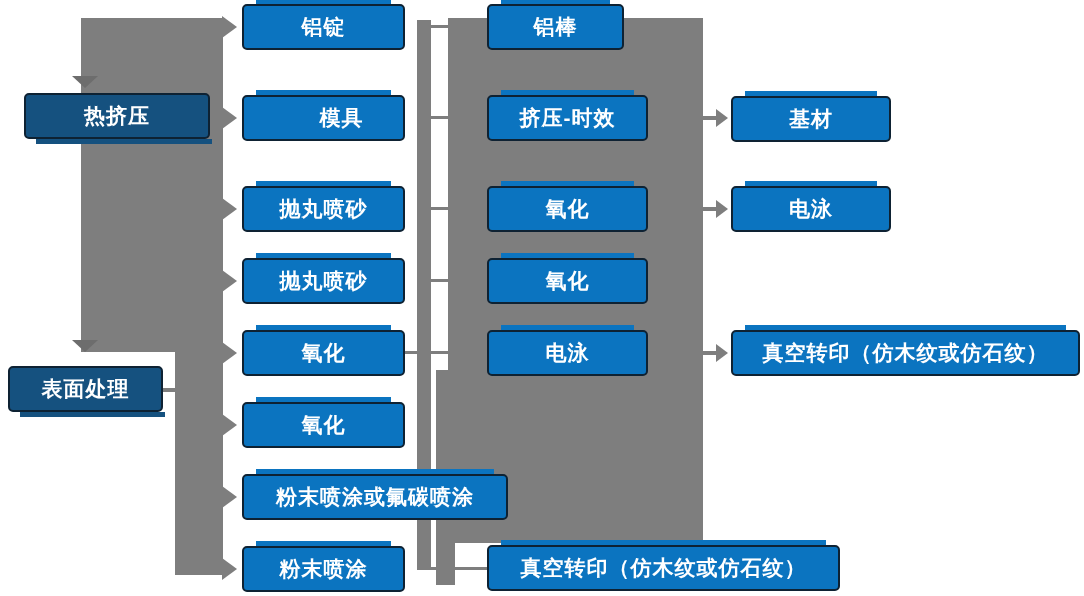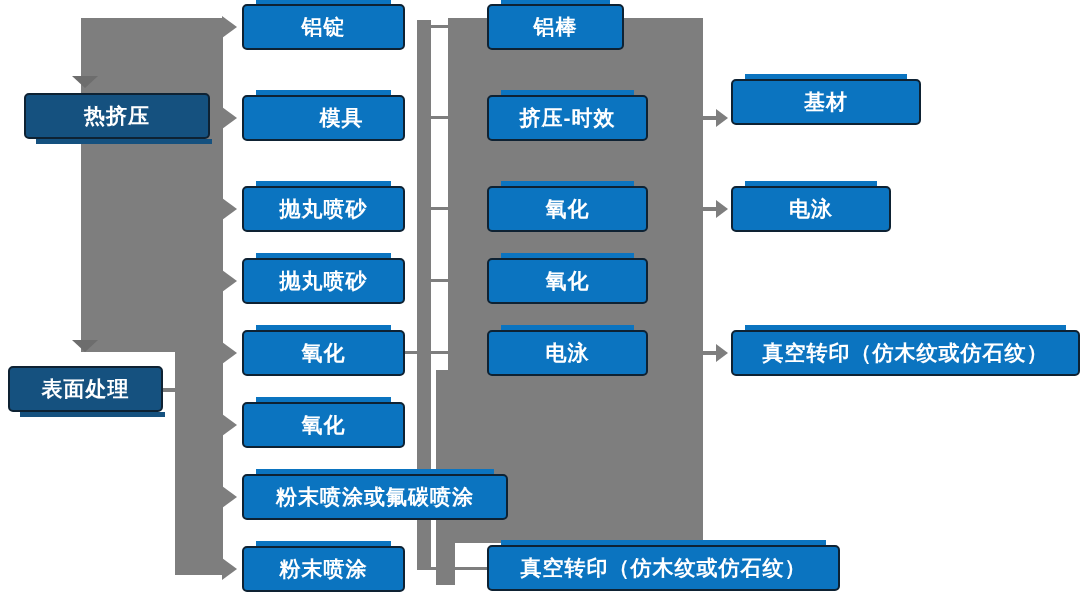--- a/index.html
+++ b/index.html
@@ -87,17 +87,17 @@
   <div class="node bright" style="left:242px;top:546px;width:163px;">粉末喷涂</div>
   <div class="node bright" style="left:242px;top:474px;width:266px;">粉末喷涂或氟碳喷涂</div>
 
   <div class="node bright" style="left:487px;top:4px;width:137px;">铝棒</div>
   <div class="node bright" style="left:487px;top:95px;width:161px;">挤压-时效</div>
   <div class="node bright" style="left:487px;top:186px;width:161px;">氧化</div>
   <div class="node bright" style="left:487px;top:258px;width:161px;">氧化</div>
   <div class="node bright" style="left:487px;top:330px;width:161px;">电泳</div>
   <div class="node bright" style="left:487px;top:545px;width:353px;">真空转印（仿木纹或仿石纹）</div>
 
-  <div class="node bright" style="left:731px;top:79px;width:190px;">基材</div>
+  <div class="node bright" style="left:731px;top:96px;width:160px;">基材</div>
   <div class="node bright" style="left:731px;top:186px;width:160px;">电泳</div>
   <div class="node bright" style="left:731px;top:330px;width:349px;">真空转印（仿木纹或仿石纹）</div>
 
 </div>
 
 </body></html>

